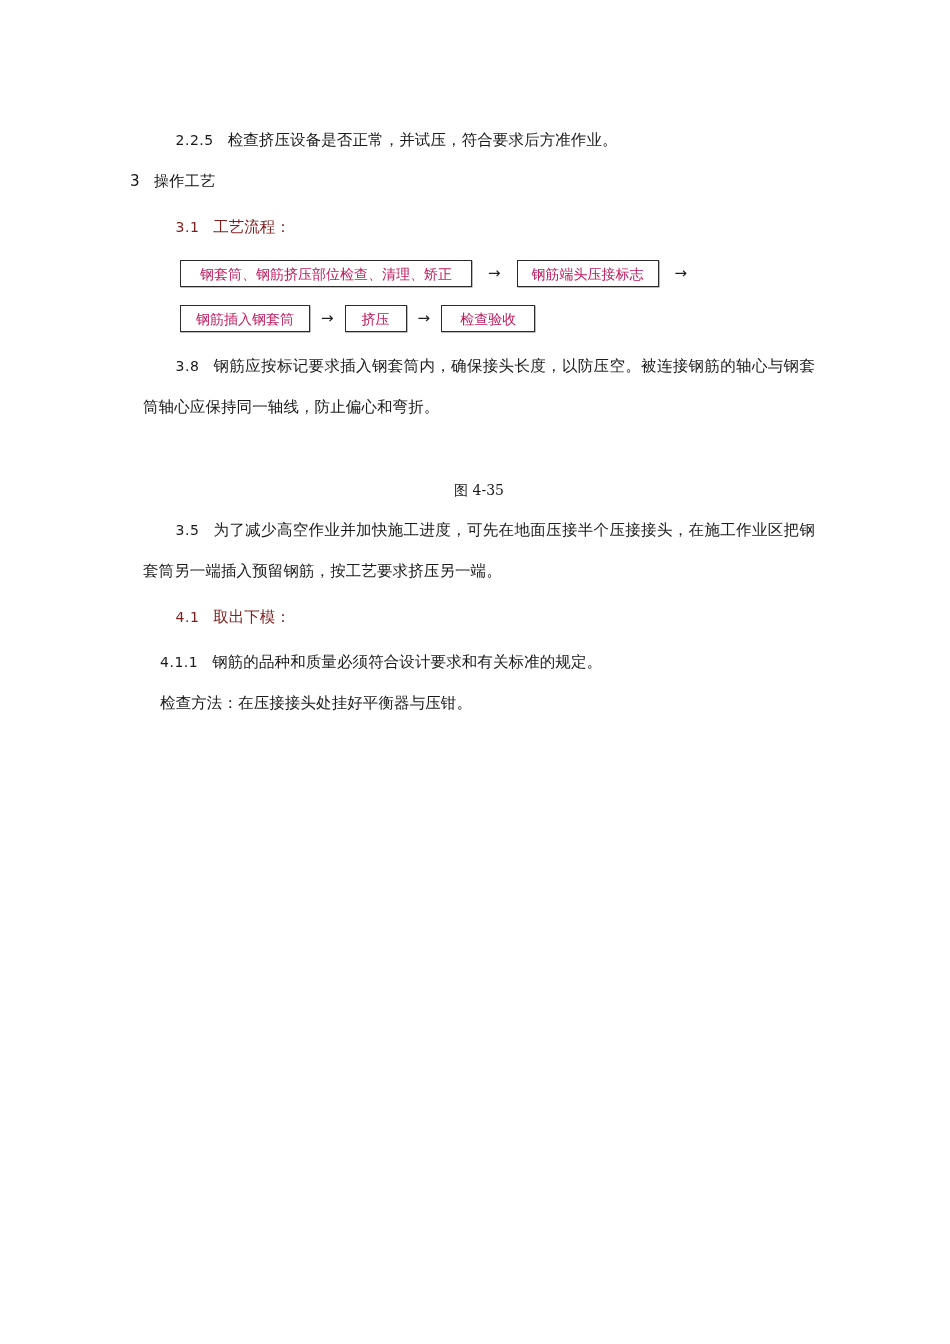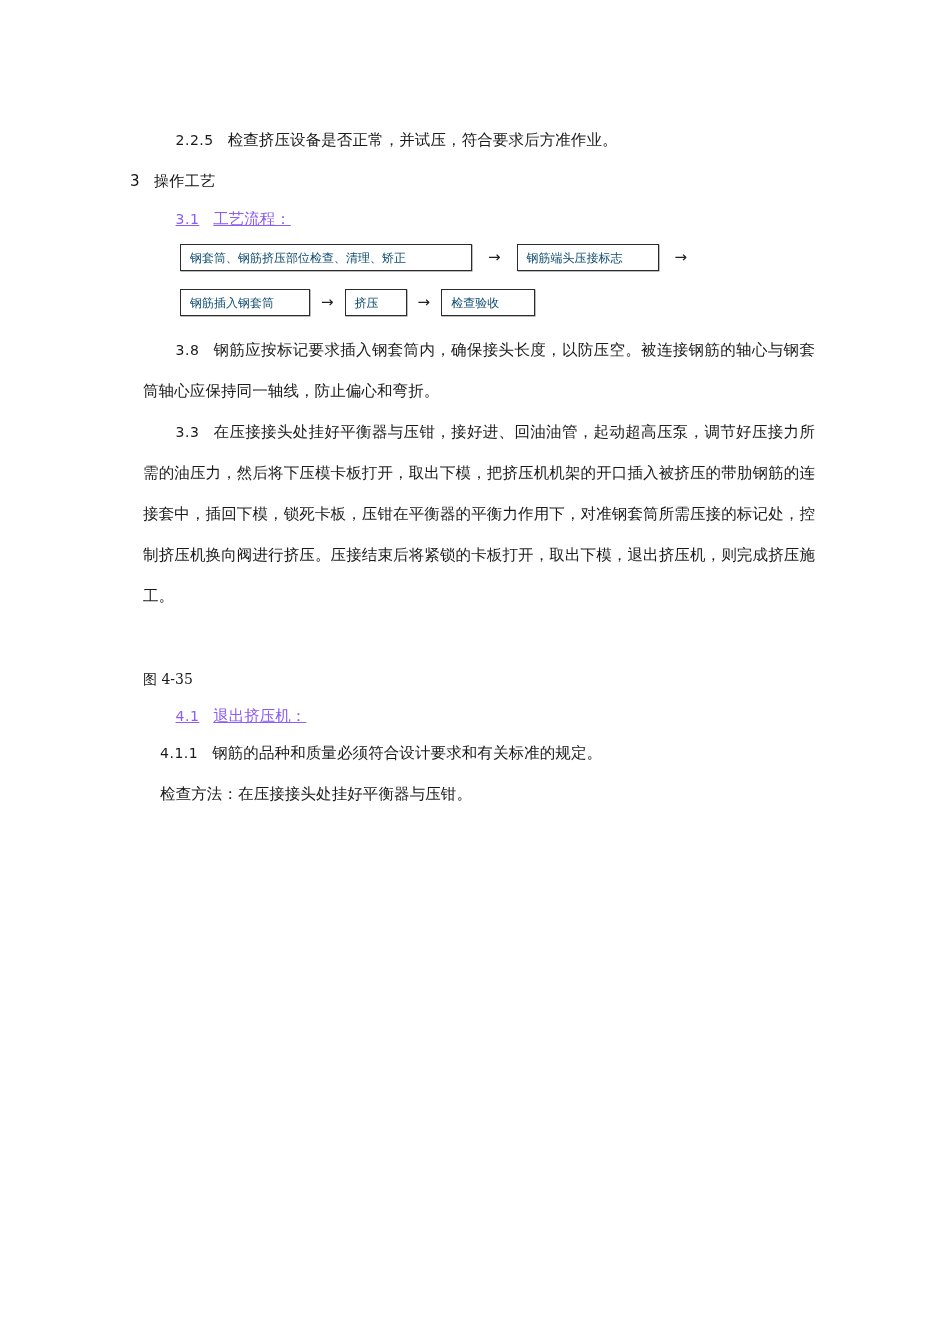--- a/index.html
+++ b/index.html
@@ -49,36 +49,36 @@
     font-size: 15px;
     font-weight: normal;
     color: #101010;
     line-height: 41px;
     margin: 0;
     letter-spacing: 0.4px;
   }
   .subhead {
     font-family: "DejaVu Serif", "Liberation Serif", serif;
     font-size: 15.5px;
-    color: #8b5cf6;
-    line-height: 34px;
+    color: #7f1d1d;
+    line-height: 50px;
     margin: 0;
     text-indent: 2.1em;
-    text-decoration: underline;
   }
   .num {
     font-family: "DejaVu Sans", "Liberation Sans", sans-serif;
     font-size: 14px;
     letter-spacing: 0.5px;
   }
   .numgap { display: inline-block; width: 14px; }
 
   .fig-caption {
     font-family: "DejaVu Serif", "Liberation Serif", serif;
     font-size: 14px;
+    text-align: center;
     line-height: 40px;
     margin: 0;
     color: #1a1a1a;
   }
   .fig-gap  { height: 42px; }
 
   
   .flow {
     position: relative;
     margin: 4px 0 6px 0;
@@ -89,23 +89,24 @@
     height: 34px;
     margin-bottom: 11px;
   }
   .fbox {
     border: 1px solid #2b2b2b;
     box-shadow: 0.5px 0.5px 0 #777;
     height: 27px;
     line-height: 26px;
     padding: 0 9px;
     font-family: "DejaVu Serif", "Liberation Serif", serif;
-    font-size: 12px;
-    color: #0c4a6e;
+    font-size: 14px;
+    color: #be185d;
     white-space: nowrap;
+    text-align: center;
     box-sizing: border-box;
   }
   .farrow {
     font-family: "DejaVu Sans", "Liberation Sans", sans-serif;
     font-size: 15px;
     color: #202020;
     padding: 0 16px;
     line-height: 27px;
   }
   .farrow.tight { padding: 0 11px; }
@@ -135,28 +136,28 @@
         <div class="fbox" style="width:130px;">钢筋插入钢套筒</div>
         <div class="farrow tight">→</div>
         <div class="fbox" style="width:62px;">挤压</div>
         <div class="farrow tight">→</div>
         <div class="fbox" style="width:94px;">检查验收</div>
       </div>
     </div>
 
     <p class="para indent"><span class="num">3.8</span><span class="numgap"></span><span>钢筋应按标记要求插入钢套筒内，确保接头长度，以防压空。被连接钢筋的轴心与钢套筒轴心应保持同一轴线，防止偏心和弯折。</span></p>
 
-    <p class="para indent"><span class="num">3.3</span><span class="numgap"></span><span>在压接接头处挂好平衡器与压钳，接好进、回油油管，起动超高压泵，调节好压接力所需的油压力，然后将下压模卡板打开，取出下模，把挤压机机架的开口插入被挤压的带肋钢筋的连接套中，插回下模，锁死卡板，压钳在平衡器的平衡力作用下，对准钢套筒所需压接的标记处，控制挤压机换向阀进行挤压。压接结束后将紧锁的卡板打开，取出下模，退出挤压机，则完成挤压施工。</span></p>
 
 
     <div class="fig-gap"></div>
     <p class="fig-caption">图 4-35</p>
 
+    <p class="para indent"><span class="num">3.5</span><span class="numgap"></span><span>为了减少高空作业并加快施工进度，可先在地面压接半个压接接头，在施工作业区把钢套筒另一端插入预留钢筋，按工艺要求挤压另一端。</span></p>
 
 
-    <p class="subhead"><span class="num">4.1</span><span class="numgap"></span><span>退出挤压机：</span></p>
+    <p class="subhead"><span class="num">4.1</span><span class="numgap"></span><span>取出下模：</span></p>
 
     <p class="para" style="text-indent:1.1em;"><span class="num">4.1.1</span><span class="numgap"></span><span>钢筋的品种和质量必须符合设计要求和有关标准的规定。</span></p>
 
     <p class="para" style="text-indent:1.1em;">检查方法：在压接接头处挂好平衡器与压钳。</p>
 
   </div>
 </div>
 
 </body></html>

